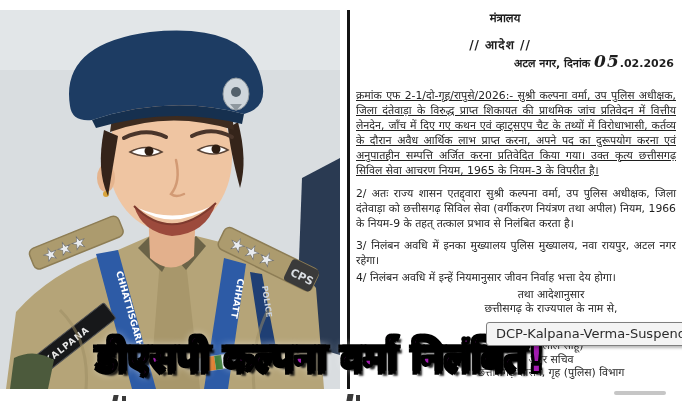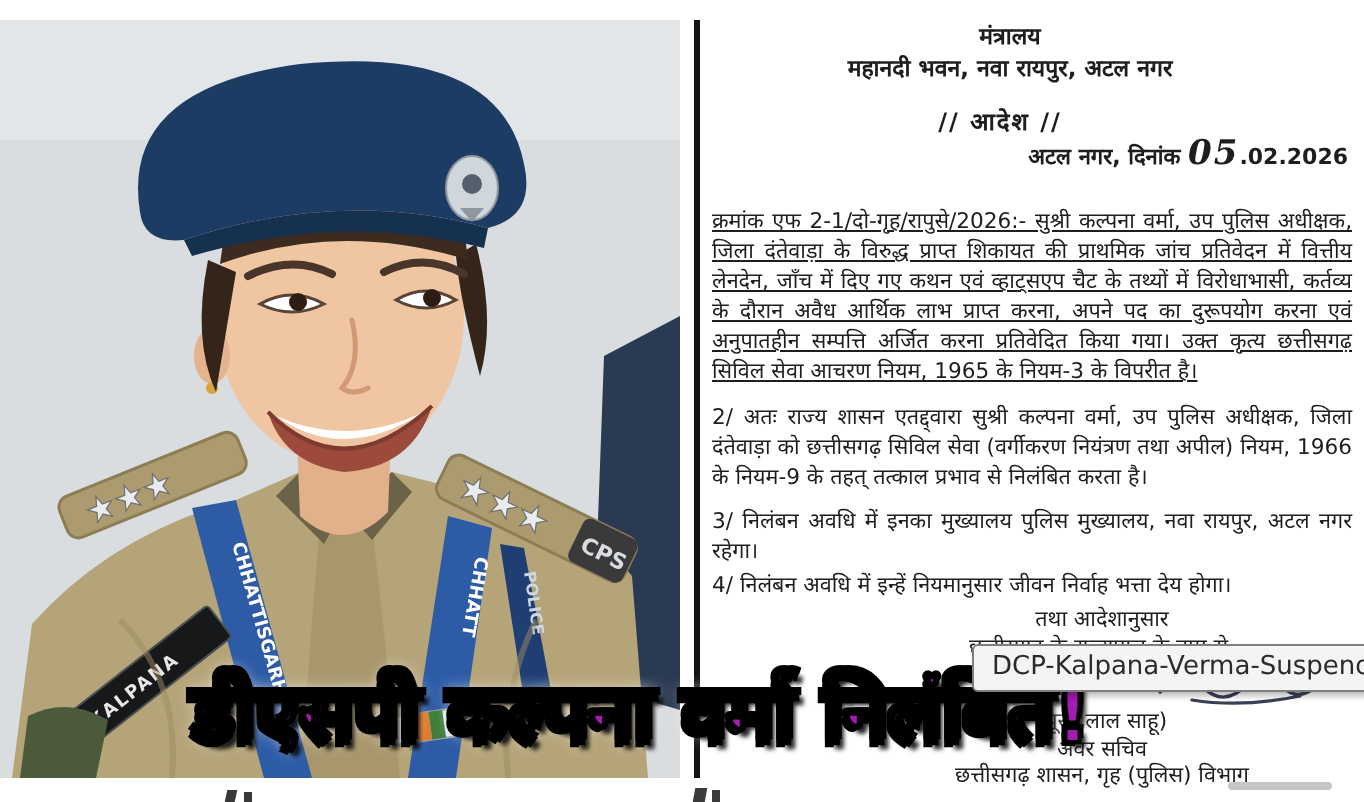--- a/index.html
+++ b/index.html
@@ -153,21 +153,20 @@
       <path d="M 60,300 Q 90,330 86,379" stroke="#9c8c62" stroke-width="3" fill="none" opacity="0.5"></path>
       <path d="M 268,300 Q 250,336 254,379" stroke="#9c8c62" stroke-width="3" fill="none" opacity="0.5"></path>
     </svg>
   </div>
 
   <div class="divider"></div>
 
   <div class="document">
     <div class="doc-header">
       <div>मंत्रालय</div>
-      <div>महानदी भवन, नवा रायपुर, अटल नगर</div>
     </div>
     <div class="order-heading">// आदेश //</div>
     <div class="date-line">
       <span>अटल नगर, दिनांक </span><span class="hw">05</span><span>.02.2026</span>
     </div>
 
     <p class="para p1">क्रमांक एफ 2-1/दो-गृह/रापुसे/2026:- सुश्री कल्पना वर्मा, उप पुलिस अधीक्षक, जिला दंतेवाड़ा के विरुद्ध प्राप्त शिकायत की प्राथमिक जांच प्रतिवेदन में वित्तीय लेनदेन, जाँच में दिए गए कथन एवं व्हाट्सएप चैट के तथ्यों में विरोधाभासी, कर्तव्य के दौरान अवैध आर्थिक लाभ प्राप्त करना, अपने पद का दुरूपयोग करना एवं अनुपातहीन सम्पत्ति अर्जित करना प्रतिवेदित किया गया। उक्त कृत्य छत्तीसगढ़ सिविल सेवा आचरण नियम, 1965 के नियम-3 के विपरीत है।</p>
     <p class="para p2">2/  अतः राज्य शासन एतद्द्वारा सुश्री कल्पना वर्मा, उप पुलिस अधीक्षक, जिला दंतेवाड़ा को छत्तीसगढ़ सिविल सेवा (वर्गीकरण नियंत्रण तथा अपील) नियम, 1966 के नियम-9 के तहत् तत्काल प्रभाव से निलंबित करता है।</p>
     <p class="para p3">3/  निलंबन अवधि में इनका मुख्यालय पुलिस मुख्यालय, नवा रायपुर, अटल नगर रहेगा।</p>
     <p class="para p4">4/  निलंबन अवधि में इन्हें नियमानुसार जीवन निर्वाह भत्ता देय होगा।</p>

